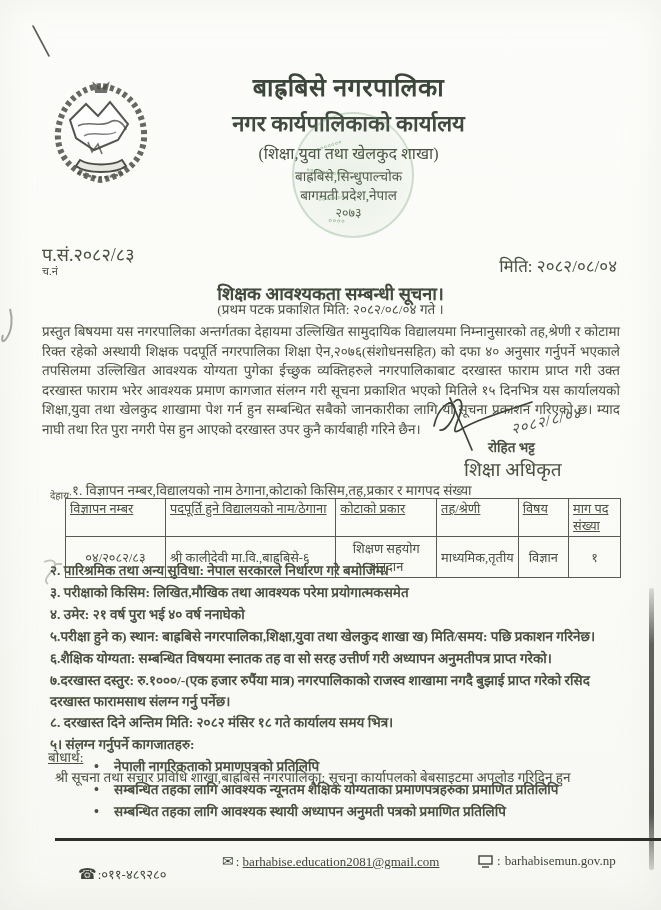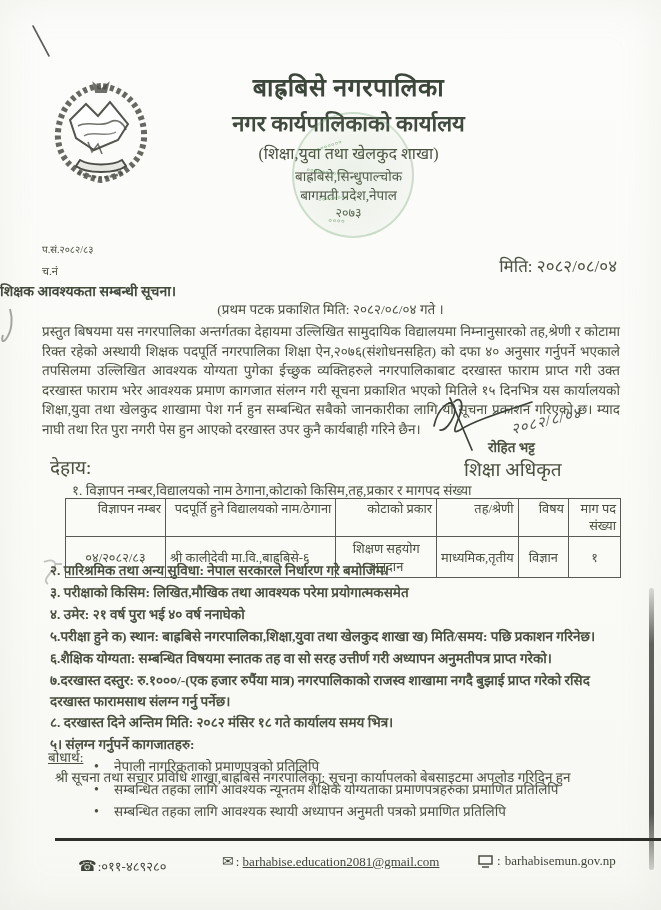--- a/index.html
+++ b/index.html
@@ -36,68 +36,68 @@
     border:2px solid rgba(110,160,110,.30);border-radius:50%;
     background:radial-gradient(circle at 50% 55%,rgba(130,175,125,.14),rgba(130,175,125,.05) 70%,transparent 75%);
     filter:blur(.4px);
   }
   .stamp .s-line{position:absolute;font-size:9px;color:rgba(90,145,90,.55);white-space:nowrap;}
   .stamp .sa{left:18px;top:26px;transform:rotate(-18deg);}
   .stamp .sb{left:12px;top:52px;transform:rotate(8deg);}
   .stamp .sc{left:24px;top:78px;transform:rotate(-6deg);}
   .stamp .sd{left:34px;top:100px;transform:rotate(4deg);font-size:10px;}
   
-  .meta-ref{position:absolute;left:42px;top:242px;font-size:10px;}
+  .meta-ref{position:absolute;left:42px;top:242px;font-size:18px;}
   .meta-date{position:absolute;right:44px;top:254px;font-size:17px;}
   .meta-ch{position:absolute;left:42px;top:263px;font-size:11px;}
   
-  .title{position:absolute;left:0;right:0;top:281px;text-align:left;font-size:14px;font-weight:bold;color:#424a3c;}
+  .title{position:absolute;left:0;right:0;top:281px;text-align:center;font-size:18px;font-weight:bold;color:#424a3c;}
   .subtitle{position:absolute;left:0;right:0;top:300px;text-align:center;font-size:13.5px;}
   
   .body-par{
     position:absolute;left:42px;width:578px;top:322px;
     font-size:13.5px;line-height:19.5px;text-align:justify;
   }
   
   .sig{position:absolute;left:420px;top:392px;width:200px;height:80px;}
   .sig svg{position:absolute;left:0;top:0;}
   .sig .scribble-date{
     position:absolute;left:90px;top:18px;font-size:15px;color:#3c4238;
     transform:rotate(-14deg);font-style:italic;letter-spacing:1px;opacity:.9;
   }
   .sig .sig-name{position:absolute;left:68px;top:46px;font-size:13.5px;font-weight:bold;}
   .sig .sig-post{position:absolute;left:44px;top:64px;font-size:19px;}
   
-  .dehaya{position:absolute;left:50px;top:454px;font-size:19px;}
+  .dehaya{position:absolute;left:50px;top:488px;font-size:10px;}
   .point1{position:absolute;left:72px;top:481px;font-size:13.5px;}
   table.vac{
     position:absolute;left:65px;top:498px;width:556px;
     border-collapse:collapse;font-size:12.8px;color:#49503f;
   }
   table.vac th,table.vac td{
     border:1px solid #5a5a54;padding:2px 4px;font-weight:normal;
   }
-  table.vac th{text-align:right;vertical-align:top;line-height:1.3;}
+  table.vac th{text-align:left;vertical-align:top;line-height:1.3;text-decoration:underline;}
   table.vac td{height:24px;}
   .c-center{text-align:center;}
   .c-left{text-align:left;padding-left:7px;}
   
   .items{position:absolute;left:50px;top:560px;width:572px;font-size:13.5px;line-height:22px;}
   .items .it{margin:0;font-weight:bold;}
   .items .it.wrap{line-height:21px;}
-  .bullets{margin:0 0 8px 44px;padding:0;list-style:none;}
+  .bullets{margin:0 0 8px 44px;padding:0;list-style:none;font-weight:bold;}
   .bullets li{position:relative;padding-left:20px;line-height:22.5px;}
   .bullets li:before{content:"•";position:absolute;left:0;top:0;font-size:14px;}
   
   .bodh-label{position:absolute;left:48px;top:748px;font-size:13.5px;text-decoration:underline;}
   .bodh-line{position:absolute;left:55px;top:768px;font-size:13.5px;}
   
   .foot-rule{position:absolute;left:55px;right:0;top:838px;height:2.5px;background:#2e2e2a;}
   .footer{position:absolute;left:0;right:0;top:849px;height:30px;font-size:13px;color:#3f4539;}
-  .f-phone{position:absolute;left:78px;top:8px;}
+  .f-phone{position:absolute;left:78px;top:16px;}
   .f-phone .ph-icon{font-size:15px;margin-right:1px;}
   .f-email{position:absolute;left:222px;top:4px;}
   .f-email .env-icon{font-size:14px;margin-right:2px;}
   .f-email a{color:#3f4539;text-decoration:underline;font-family:"Liberation Serif",serif;margin-top:28px;}
   .f-web{position:absolute;left:478px;top:4px;display:flex;align-items:center;gap:4px;}
 </style>
 </head>
 <body>
 
 <div class="page">

